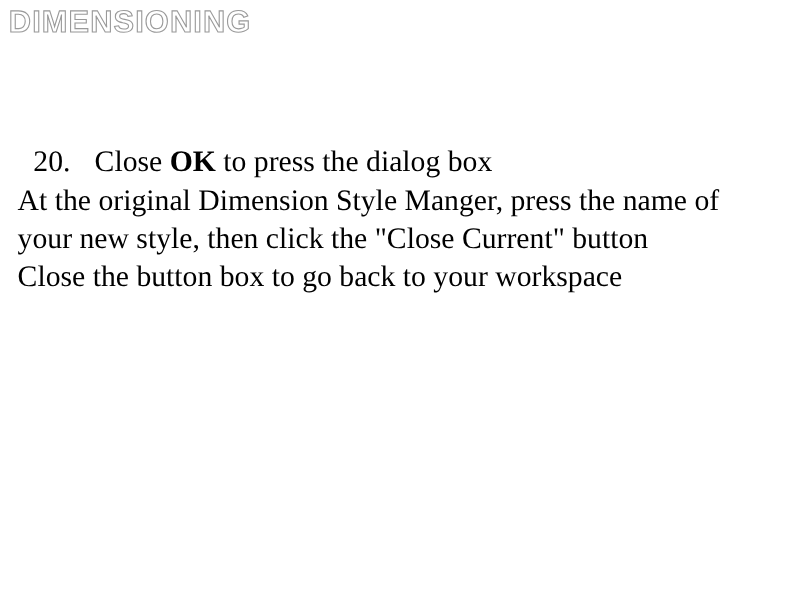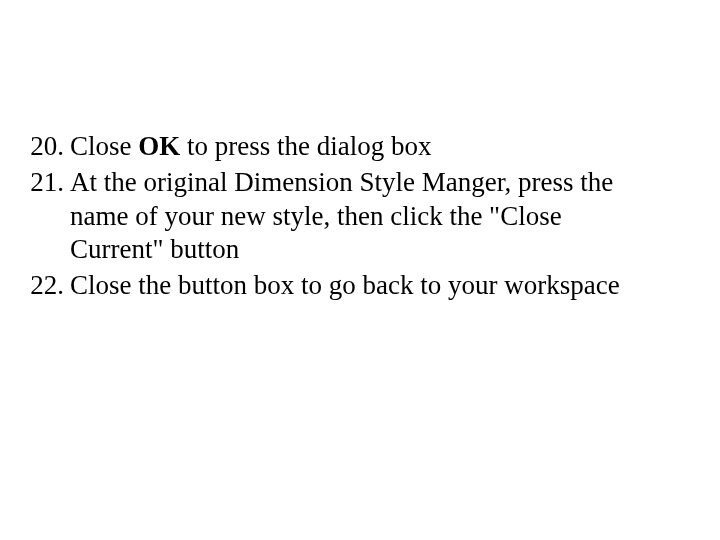--- a/index.html
+++ b/index.html
@@ -38,54 +38,54 @@
     line-height: 1.25;
   }
   ol.steps {
     margin: 0;
     padding: 0;
     list-style: none;
   }
   ol.steps li {
     display: flex;
     margin: 0 0 2px 0;
+    gap: 16px;
   }
   ol.steps li .num {
     flex: 0 0 48px;
     text-align: right;
     padding-right: 6px;
   }
   ol.steps li .txt {
     flex: 1 1 auto;
   }
   .bold {
     font-weight: bold;
     margin-top: 42px;
   }
 </style>
 </head>
 <body>
 
 <div class="slide">
+  <div class="title">DIMENSIONING</div>
 
   <div class="content">
     <ol class="steps">
 
       <li>
         <span class="num">20.</span>
         <span class="txt">
           <span>Close </span><span class="bold">OK</span><span> to press the dialog box</span>
         </span>
       </li>
 
       <li>
-        <span class="num">21.</span>
         <span class="txt">At the original Dimension Style Manger, press  the name of your new style, then click the  "Close Current" button</span>
       </li>
 
       <li>
-        <span class="num">22.</span>
         <span class="txt">Close the button box to go back to your  workspace</span>
       </li>
 
     </ol>
   </div>
 </div>
 
 </body></html>

